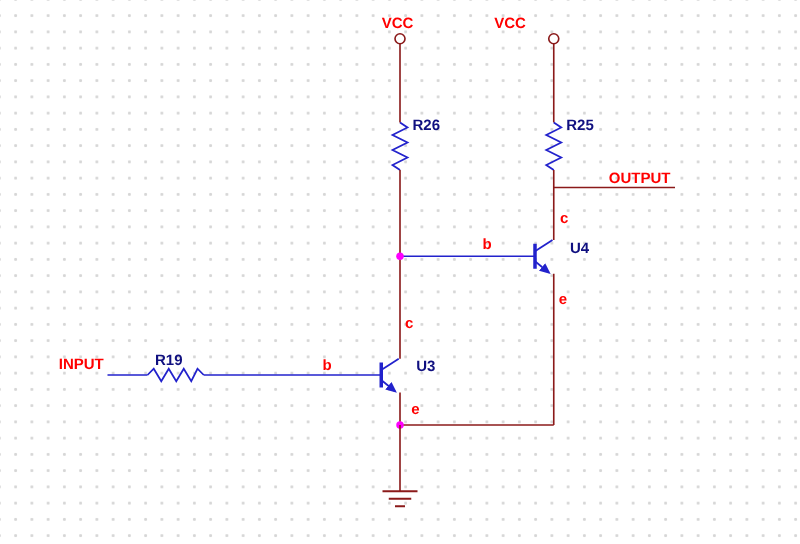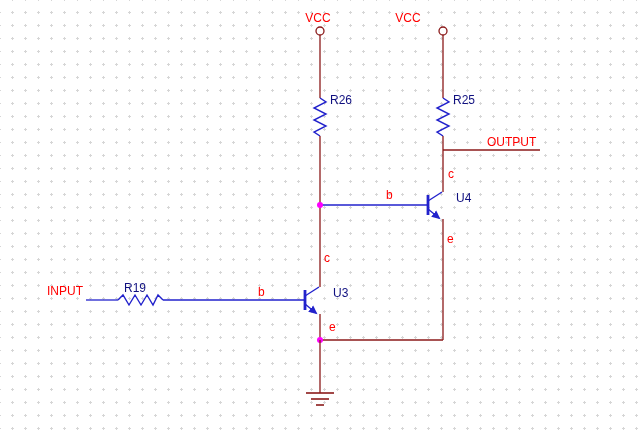--- a/index.html
+++ b/index.html
@@ -9,20 +9,21 @@
   }
   #stage {
     position: relative;
     width: 640px;
     height: 435px;
     background-color: var(--background, #ffffff);
     background-image: radial-gradient(circle, var(--grid-dot, #d6d6d6) 1px, transparent 1.3px);
     background-size: 13px 13px;
     background-position: 6px 6px;
     overflow: hidden;
+    font-weight: bold;
   }
   svg { display: block; }
   .wire {
     stroke: var(--wire-blue, #2222cc);
     stroke-width: 1.3;
     fill: none;
   }
   .lead {
     stroke: var(--lead-maroon, #8b1a1a);
     stroke-width: 1.3;

